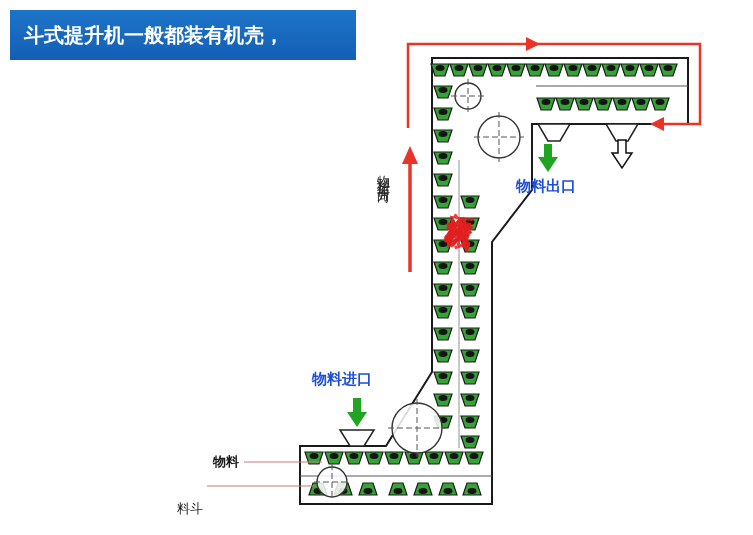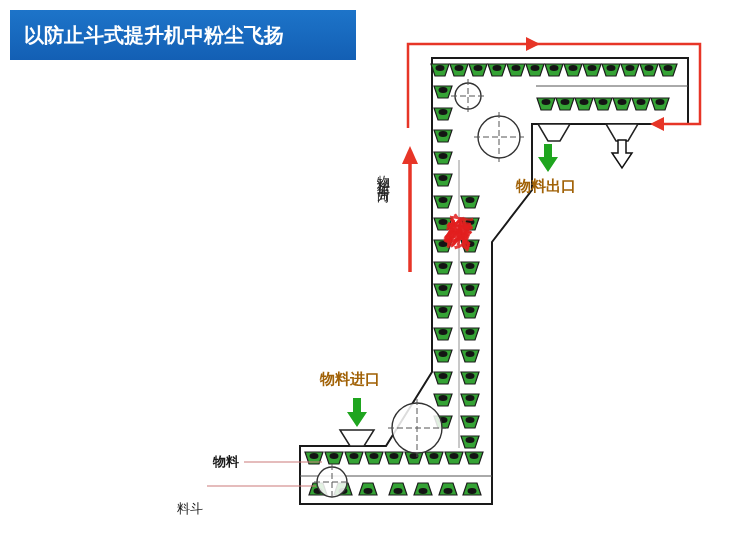--- a/index.html
+++ b/index.html
@@ -10,21 +10,21 @@
   }
   .stage{position:absolute;inset:0;}
   svg.diagram{position:absolute;left:0;top:0;}
   .info-box{
     position:absolute;left:10px;top:10px;width:346px;box-sizing:border-box;
     background:linear-gradient(180deg,#1d74c9 0%,#135fb4 100%);
     color:#ffffff;font-weight:bold;font-size:20px;line-height:1.6;
     padding:9px 14px;
   }
   .label{position:absolute;white-space:nowrap;}
-  .red-label{color:#a16207;font-weight:bold;font-size:15px;}
+  .red-label{color:#1d4ed8;font-weight:bold;font-size:15px;}
   .small-label{color:#1a1a1a;font-size:13px;}
   .vertical-text{
     position:absolute;left:374px;top:165px;
     writing-mode:vertical-rl;text-orientation:upright;
     font-size:13px;letter-spacing:3px;color:#222;
   }
   .watermark{
     position:absolute;left:432px;top:190px;height:185px;
     writing-mode:vertical-rl;text-orientation:upright;
     font-size:27px;font-weight:600;letter-spacing:2px;
@@ -171,24 +171,24 @@
 
     <path d="M353,398 L361,398 L361,412 L367,412 L357,427 L347,412 L353,412 Z" fill="#1fa51f"></path>
 
     <g stroke="#cc7a7a" stroke-width="1.2">
       <line x1="244" y1="462" x2="322" y2="462"></line>
       <line x1="207" y1="486" x2="316" y2="486"></line>
     </g>
   </svg>
 
   <div class="info-box">
-    <div>以防止斗式提升机中粉尘飞扬</div>
+    <div>斗式提升机一般都装有机壳，</div>
   </div>
 
   <div class="vertical-text">物料运作方向</div>
   <div class="label red-label" style="left:516px;top:177px;">物料出口</div>
-  <div class="label red-label" style="left:320px;top:370px;">物料进口</div>
+  <div class="label red-label" style="left:312px;top:370px;">物料进口</div>
   <div class="label small-label" style="left:213px;top:453px;font-weight:bold;">物料</div>
   <div class="label small-label" style="left:177px;top:500px;">料斗</div>
 
   <div class="watermark">新乡大汉机械</div>
 
 </div>
 
 </body></html>

